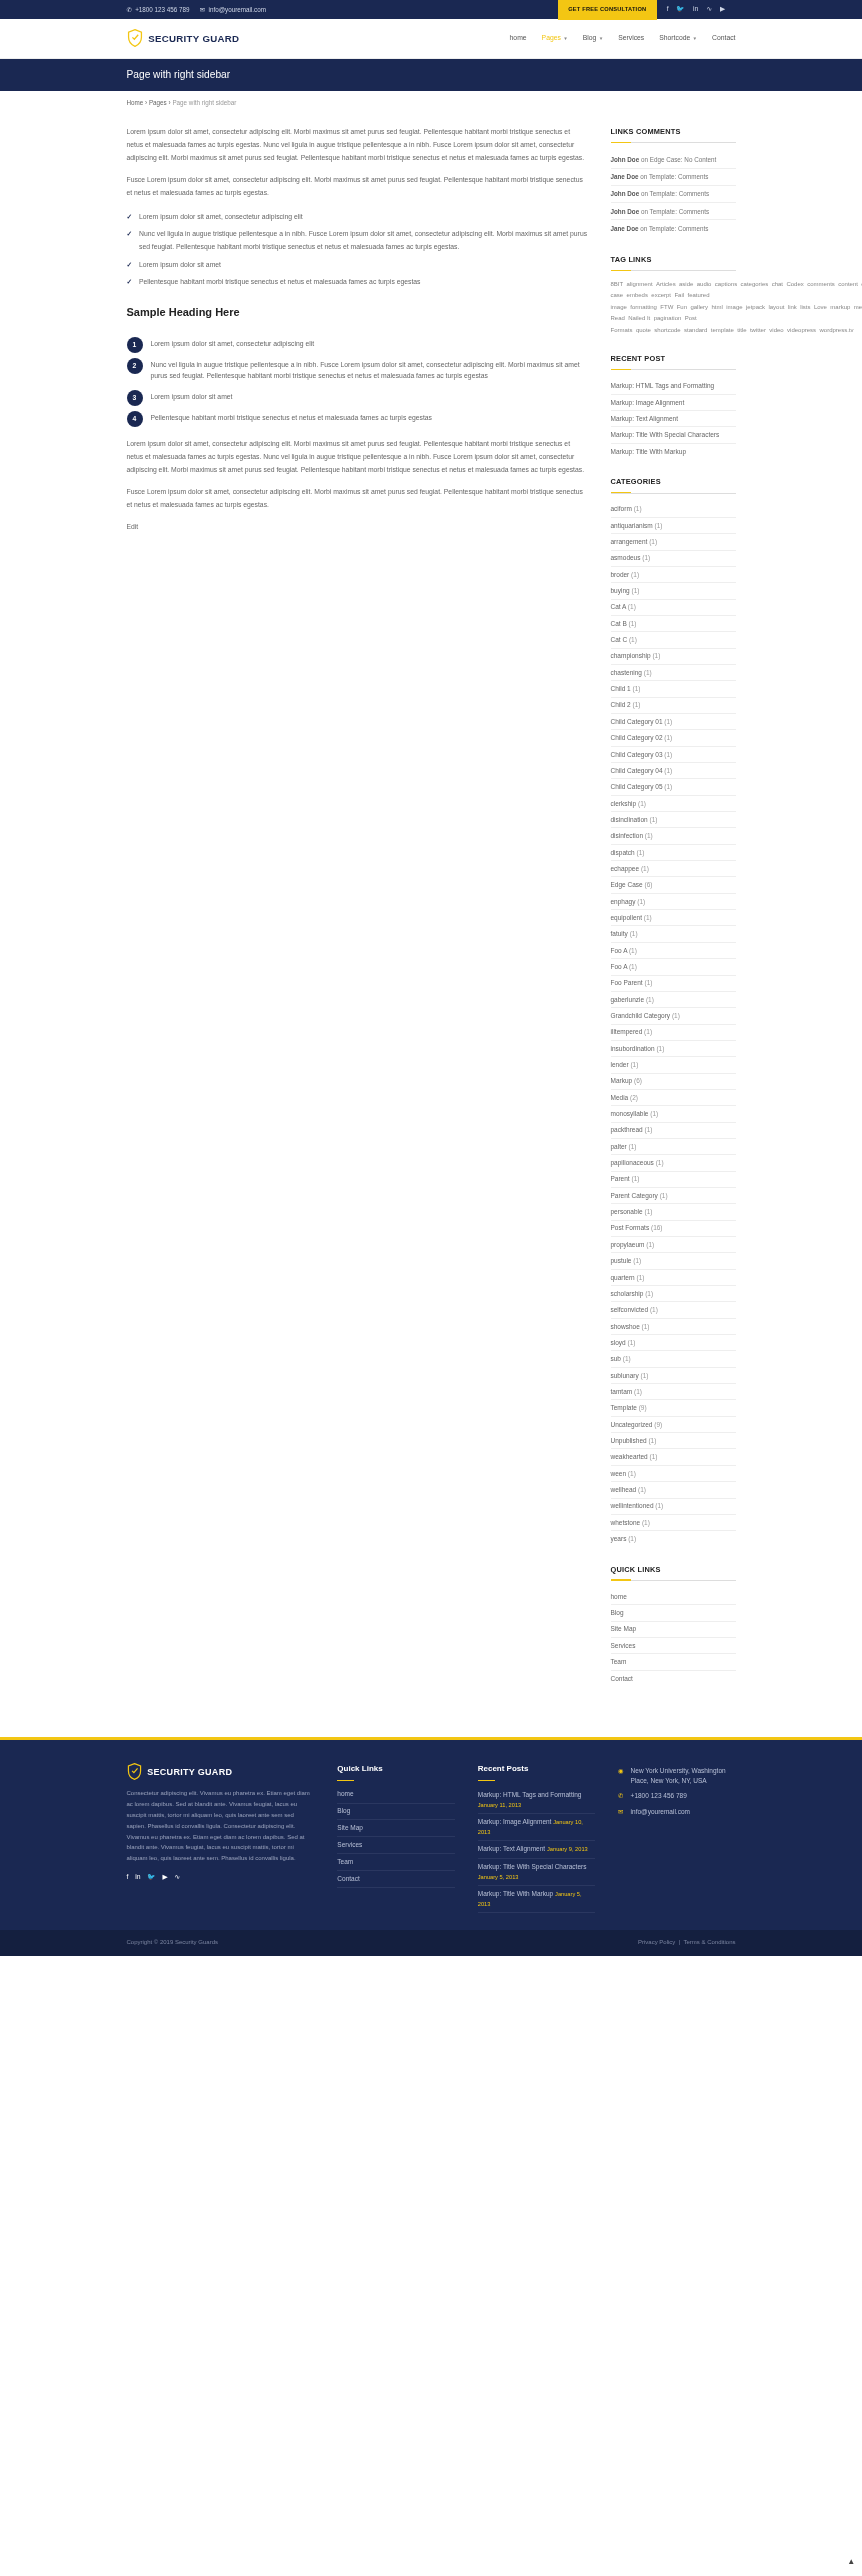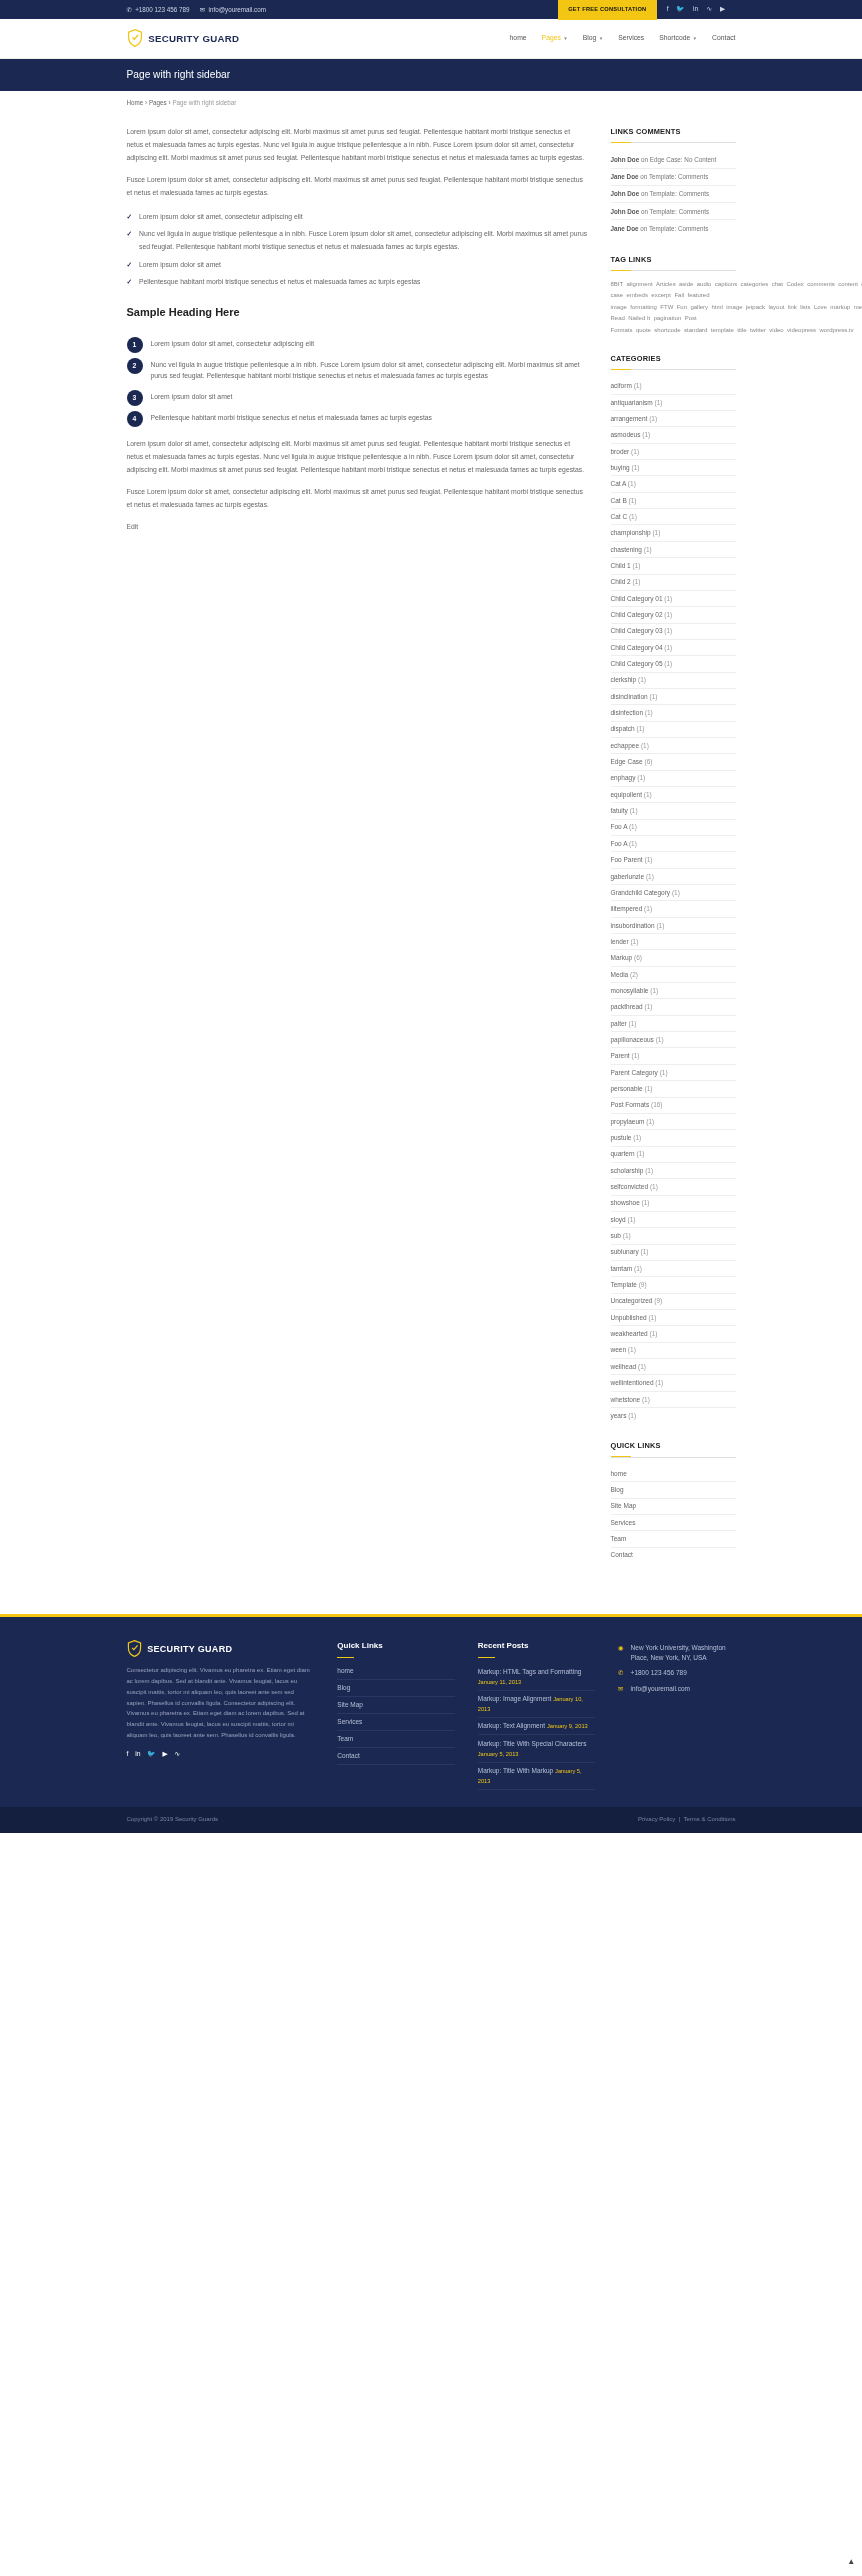--- a/index.html
+++ b/index.html
@@ -192,20 +192,30 @@
           <div class="c"><b>John Doe</b> on Edge Case: No Content</div>
           <div class="c"><b>Jane Doe</b> on Template: Comments</div>
           <div class="c"><b>John Doe</b> on Template: Comments</div>
           <div class="c"><b>John Doe</b> on Template: Comments</div>
           <div class="c"><b>Jane Doe</b> on Template: Comments</div>
         </div>
     </div>
     <div class="widget">
       <h3>TAG LINKS</h3>
       <div class="tags" id="tags"><span>8BIT</span><span>alignment</span><span>Articles</span><span>aside</span><span>audio</span><span>captions</span><span>categories</span><span>chat</span><span>Codex</span><span>comments</span><span>content</span><span>css</span><span>edge case</span><span>embeds</span><span>excerpt</span><span>Fail</span><span>featured image</span><span>formatting</span><span>FTW</span><span>Fun</span><span>gallery</span><span>html</span><span>image</span><span>jetpack</span><span>layout</span><span>link</span><span>lists</span><span>Love</span><span>markup</span><span>media</span><span>Must Read</span><span>Nailed It</span><span>pagination</span><span>Post Formats</span><span>quote</span><span>shortcode</span><span>standard</span><span>template</span><span>title</span><span>twitter</span><span>video</span><span>videopress</span><span>wordpress.tv</span></div>
+    </div>
+    <div class="widget posts">
+      <h3>RECENT POST</h3>
+      <div id="rposts">
+          <div class="p">Markup: HTML Tags and Formatting</div>
+          <div class="p">Markup: Image Alignment</div>
+          <div class="p">Markup: Text Alignment</div>
+          <div class="p">Markup: Title With Special Characters</div>
+          <div class="p">Markup: Title With Markup</div>
+        </div>
     </div>
     <div class="widget cats">
       <h3>CATEGORIES</h3>
       <div id="cats">
           <div class="p">aciform <em>(1)</em></div>
           <div class="p">antiquarianism <em>(1)</em></div>
           <div class="p">arrangement <em>(1)</em></div>
           <div class="p">asmodeus <em>(1)</em></div>
           <div class="p">broder <em>(1)</em></div>
           <div class="p">buying <em>(1)</em></div>

